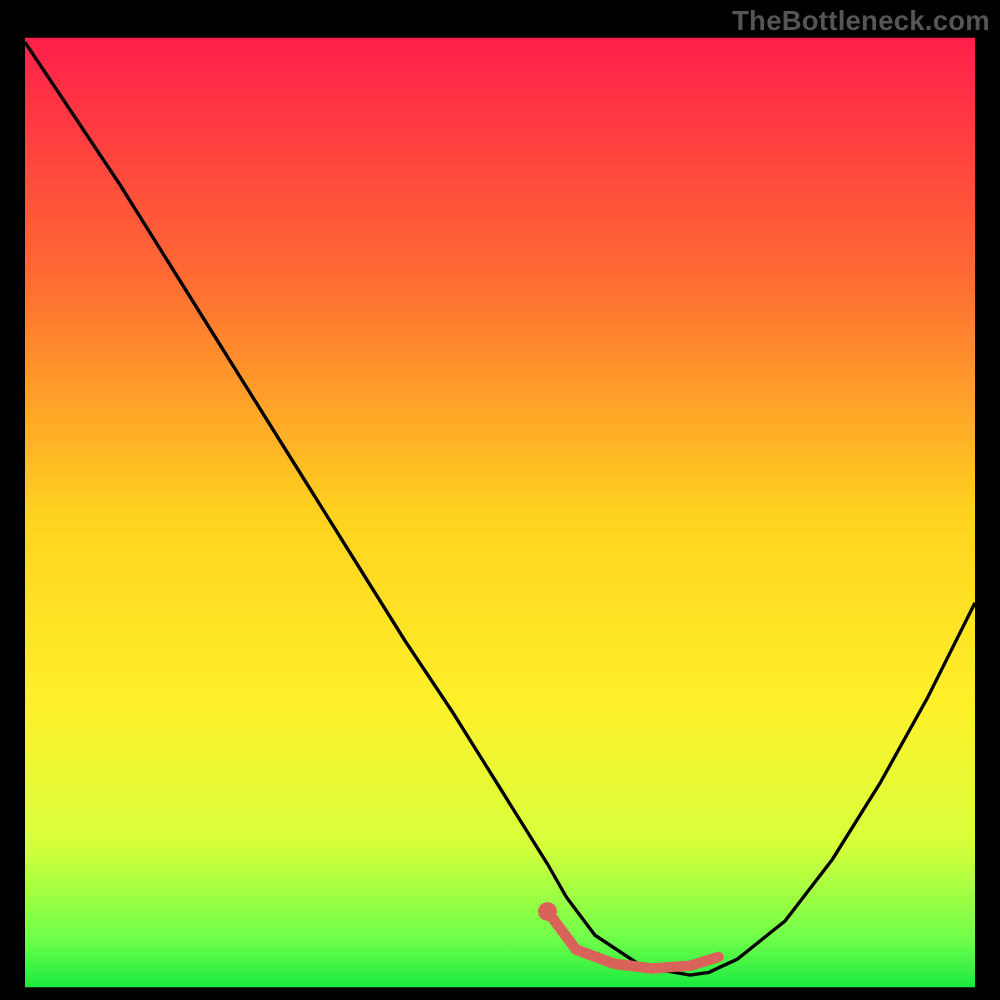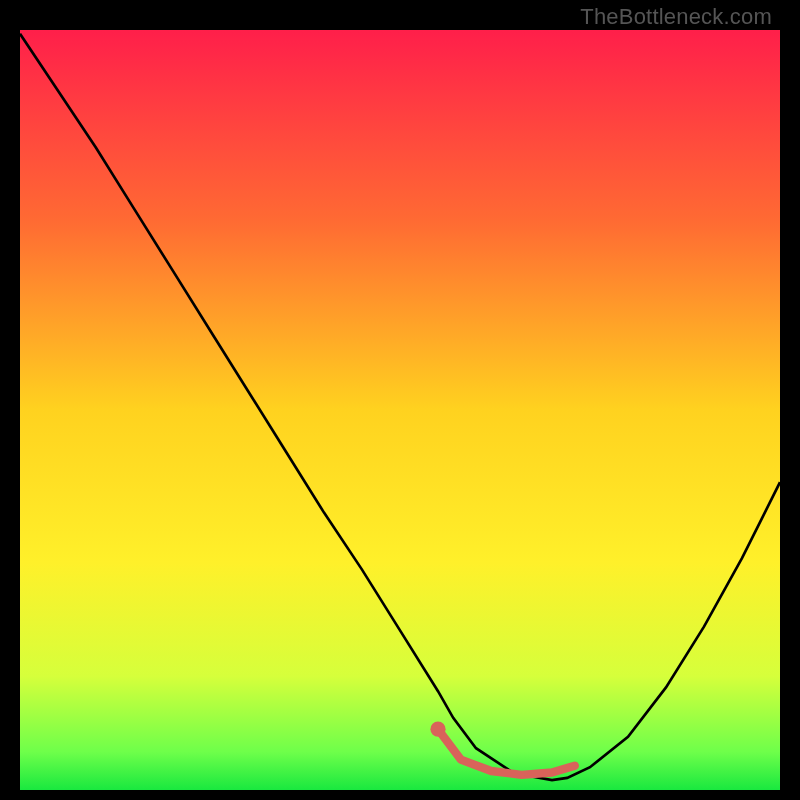--- a/index.html
+++ b/index.html
@@ -12,24 +12,24 @@
     font-family: Arial, Helvetica, sans-serif;
   }
   .wrap {
     position: relative;
     width: 800px;
     height: 800px;
   }
   .watermark {
     position: absolute;
     top: 4px;
-    right: 28px;
+    right: 8px;
     color: #555;
     font-size: 22px;
-    font-weight: 400;
+    font-weight: 700;
     letter-spacing: 0.2px;
   }
   .plot {
     position: absolute;
     left: 20px;
     top: 30px;
     width: 760px;
     height: 760px;
   }
   .plot svg {

